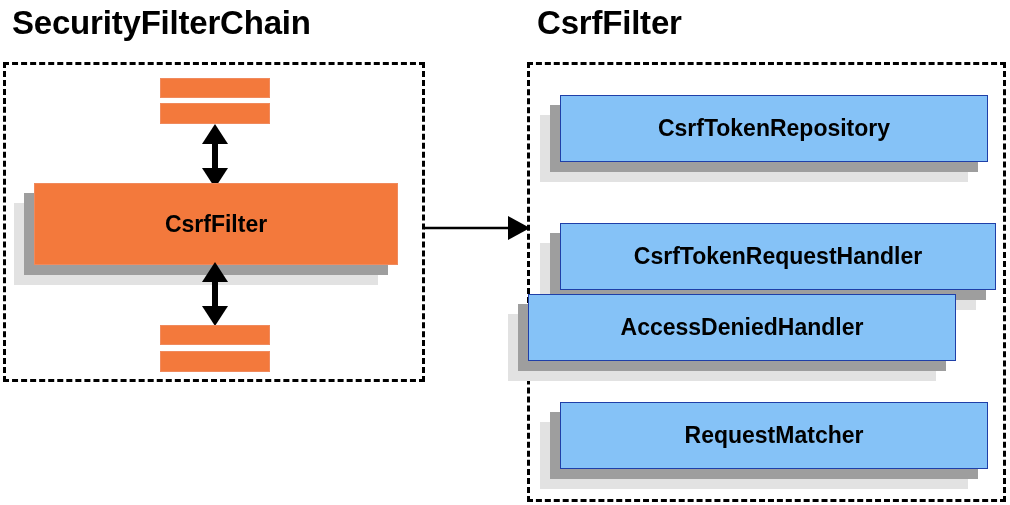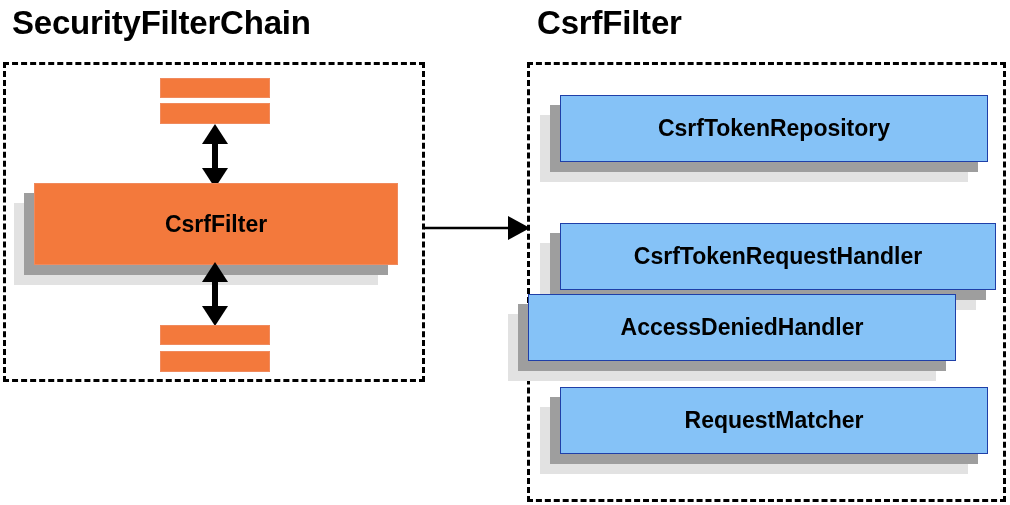--- a/index.html
+++ b/index.html
@@ -151,19 +151,19 @@
     <div class="shadow-dark"></div>
     <div class="face face-blue">CsrfTokenRequestHandler</div>
   </div>
 
   <div class="stack" style="left:528px; top:294px; width:428px; height:67px;">
     <div class="shadow-light"></div>
     <div class="shadow-dark"></div>
     <div class="face face-blue">AccessDeniedHandler</div>
   </div>
 
-  <div class="stack" style="left:560px; top:387px; width:428px; height:67px;">
+  <div class="stack" style="left:560px; top:402px; width:428px; height:67px;">
     <div class="shadow-light"></div>
     <div class="shadow-dark"></div>
     <div class="face face-blue">RequestMatcher</div>
   </div>
 
 </div>
 
 </body></html>

